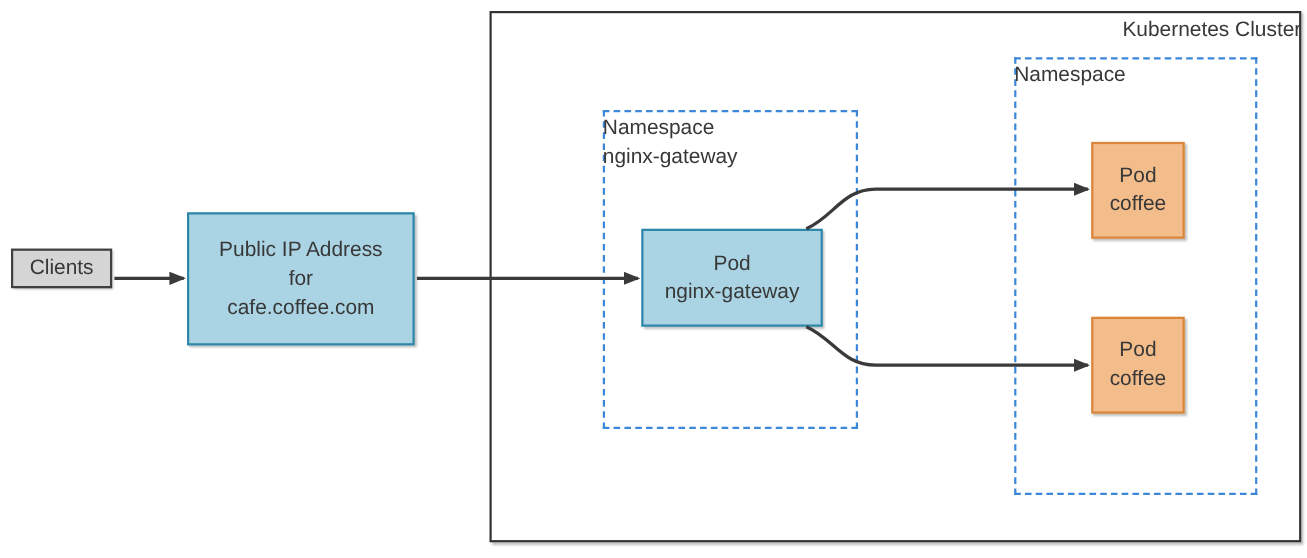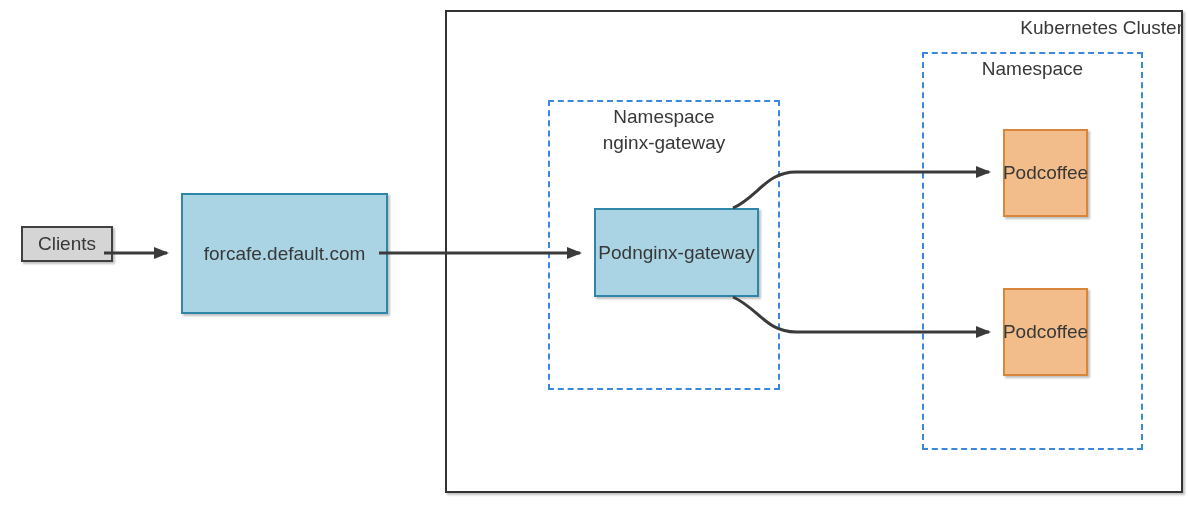--- a/index.html
+++ b/index.html
@@ -13,28 +13,27 @@
     height: 507px;
     background: #ffffff;
     font-family: "Liberation Sans", "DejaVu Sans", sans-serif;
     color: var(--text, #383838);
     overflow: hidden;
   }
   .node {
     position: absolute;
     box-sizing: border-box;
     display: flex;
-    flex-direction: row;
+    flex-direction: column;
     align-items: center;
     justify-content: center;
     text-align: right;
     font-size: 19px;
     line-height: 26px;
     box-shadow: 2px 2px 2px rgba(0,0,0,0.25);
-    margin-left: 11px;
   }
   .clients-box {
     left: 10px; top: 226px; width: 92px; height: 36px;
     background: var(--gray-fill, #d5d5d5);
     border: 2px solid var(--gray-border, #404040);
   }
   .public-ip-box {
     left: 170px; top: 193px; width: 207px; height: 121px;
     background: var(--blue-fill, #aad4e4);
     border: 2px solid var(--blue-border, #2e87a8);
@@ -57,21 +56,20 @@
   .ns-box {
     position: absolute;
     box-sizing: border-box;
     border: 2px dashed var(--namespace-dash, #3b87d9);
     background: transparent;
   }
   .ns-gateway-box { left: 548px; top: 100px; width: 232px; height: 290px; }
   .ns-default-box { left: 922px; top: 52px; width: 221px; height: 398px; }
   .ns-label {
     position: absolute;
-    text-align: center;
     font-size: 19px;
     line-height: 26px;
   }
   .ns-gateway-label { left: 548px; top: 104px; width: 232px; }
   .ns-default-label { left: 922px; top: 56px; width: 221px; }
   .pod-gateway-box {
     left: 583px; top: 208px; width: 165px; height: 89px;
     background: var(--blue-fill, #aad4e4);
     border: 2px solid var(--blue-border, #2e87a8);
   }
@@ -111,22 +109,23 @@
   <div class="ns-box ns-default-box"></div>
   <div class="ns-label ns-default-label">
     <div>Namespace</div>
   </div>
 
   <div class="node clients-box">
     <div>Clients</div>
   </div>
 
   <div class="node public-ip-box">
+    <div>Public IP Address</div>
     <div>for</div>
-    <div>cafe.default.com</div>
+    <div>cafe.coffee.com</div>
   </div>
 
   <div class="node pod-gateway-box">
     <div>Pod</div>
     <div>nginx-gateway</div>
   </div>
 
   <div class="node pod-coffee-box pod-coffee-top">
     <div>Pod</div>
     <div>coffee</div>

